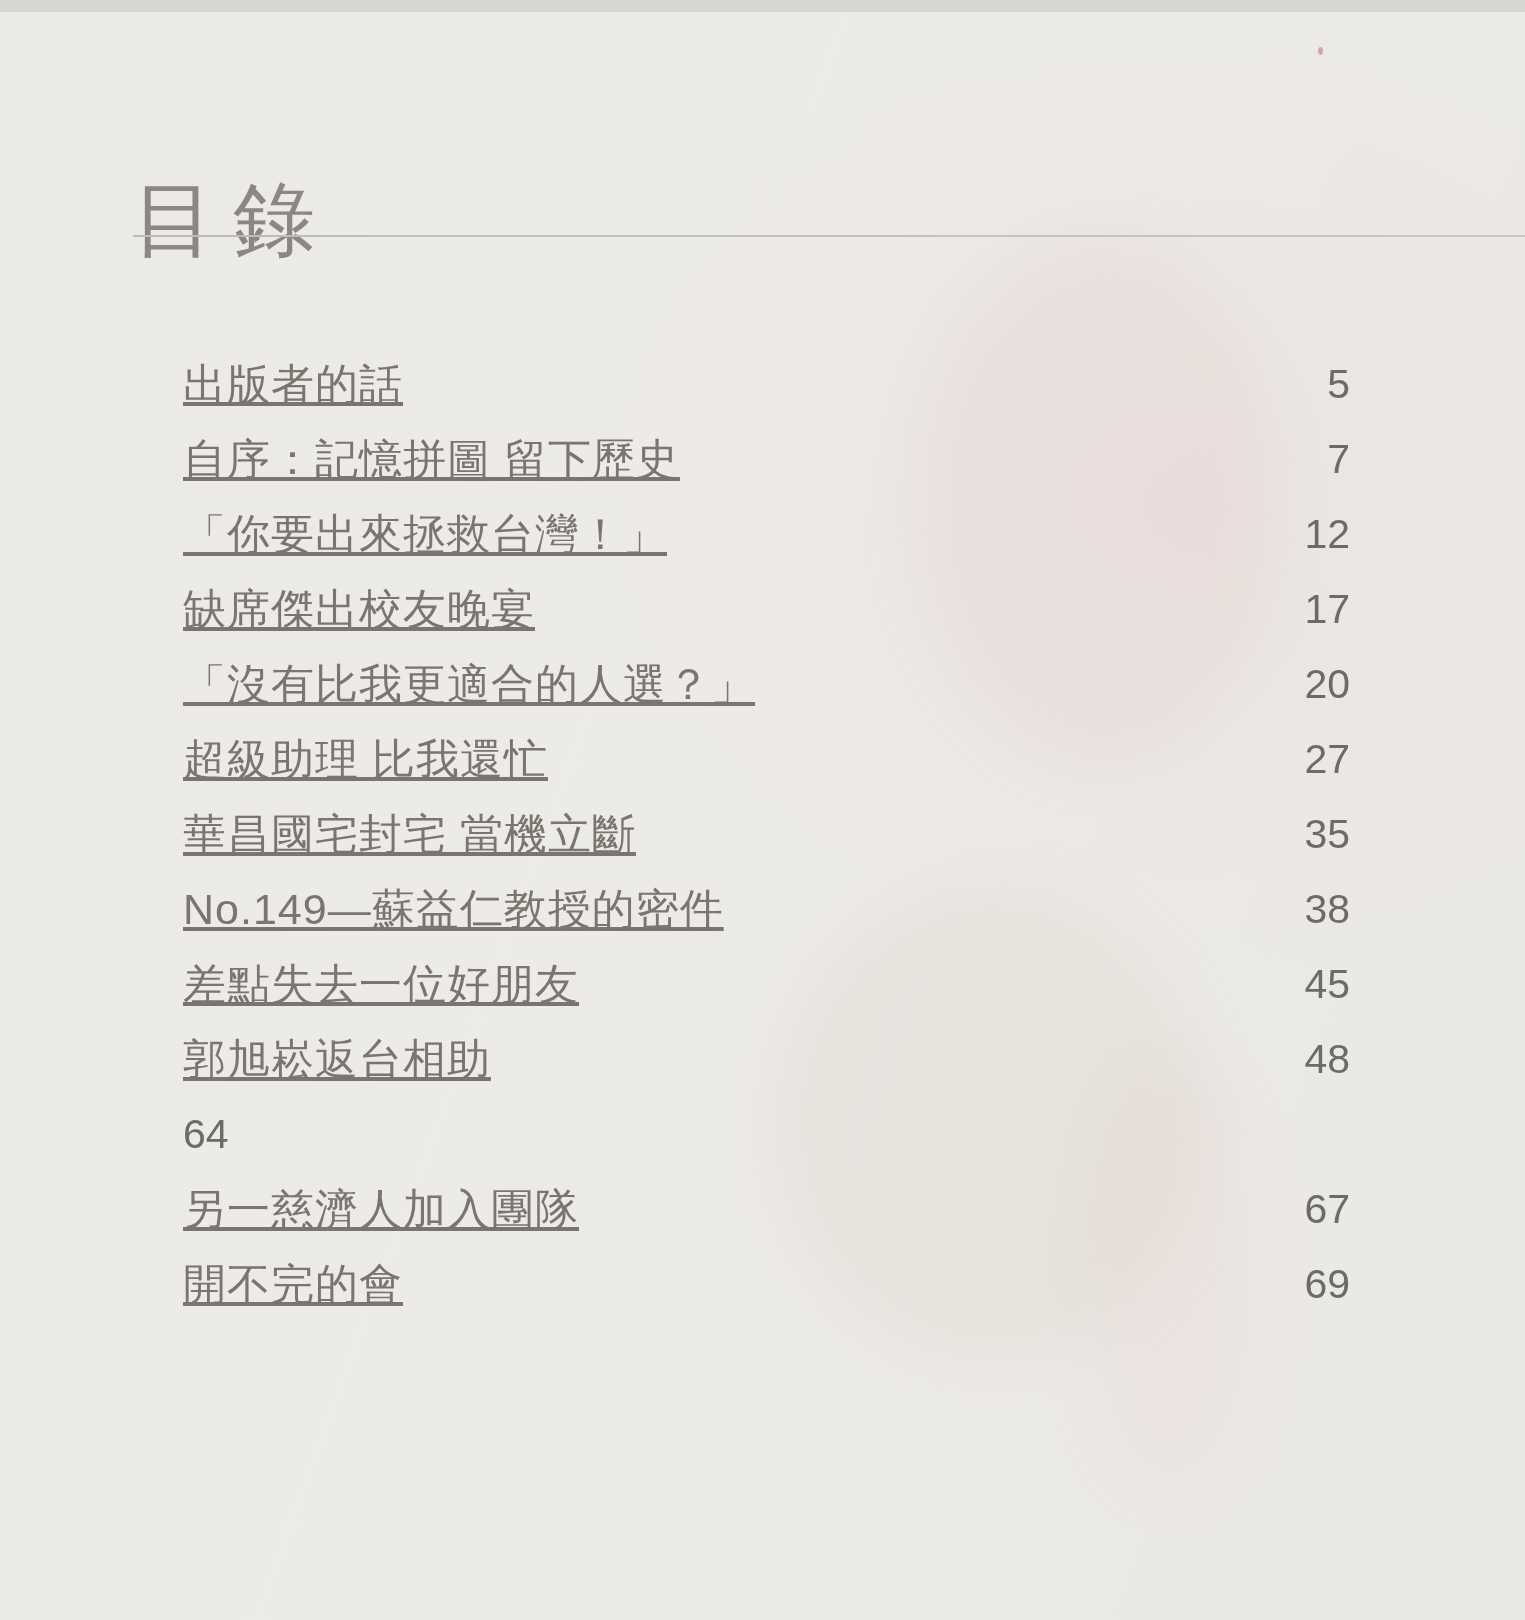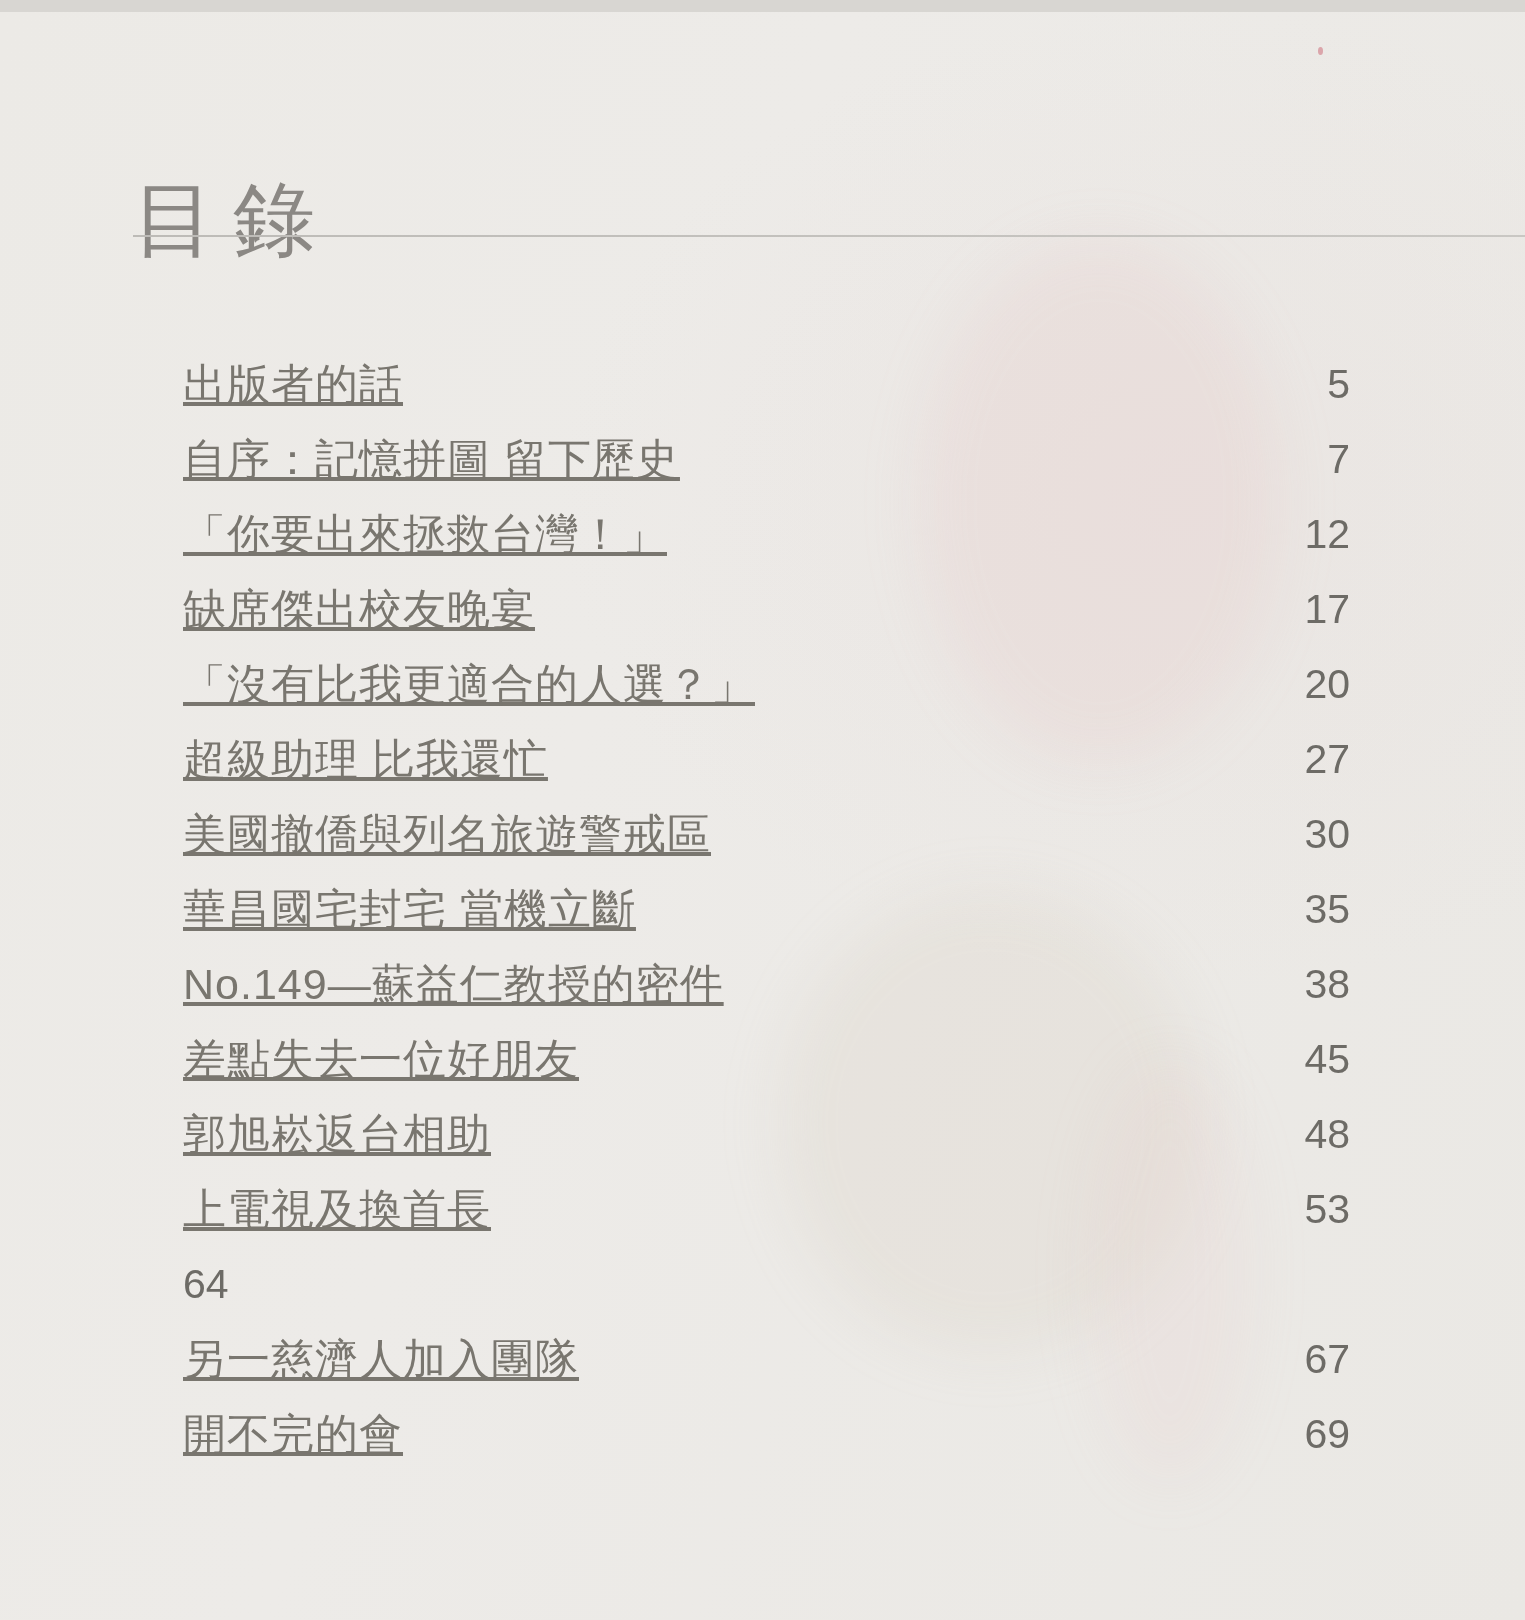--- a/index.html
+++ b/index.html
@@ -122,42 +122,34 @@
     </div>
     <div class="toc-row">
       <span class="toc-label">「沒有比我更適合的人選？」</span>
       <span class="toc-page">20</span>
     </div>
     <div class="toc-row">
       <span class="toc-label">超級助理 比我還忙</span>
       <span class="toc-page">27</span>
     </div>
     <div class="toc-row">
-      <span class="toc-label">美國撤僑與列名旅遊警戒區</span>
-      <span class="toc-page">30</span>
-    </div>
-    <div class="toc-row">
       <span class="toc-label">華昌國宅封宅 當機立斷</span>
       <span class="toc-page">35</span>
     </div>
     <div class="toc-row">
       <span class="toc-label">No.149—蘇益仁教授的密件</span>
       <span class="toc-page">38</span>
     </div>
     <div class="toc-row">
       <span class="toc-label">差點失去一位好朋友</span>
       <span class="toc-page">45</span>
     </div>
     <div class="toc-row">
       <span class="toc-label">郭旭崧返台相助</span>
       <span class="toc-page">48</span>
-    </div>
-    <div class="toc-row">
-      <span class="toc-label">上電視及換首長</span>
-      <span class="toc-page">53</span>
     </div>
     <div class="toc-row">
       <span class="toc-page">64</span>
     </div>
     <div class="toc-row">
       <span class="toc-label">另一慈濟人加入團隊</span>
       <span class="toc-page">67</span>
     </div>
     <div class="toc-row">
       <span class="toc-label">開不完的會</span>

